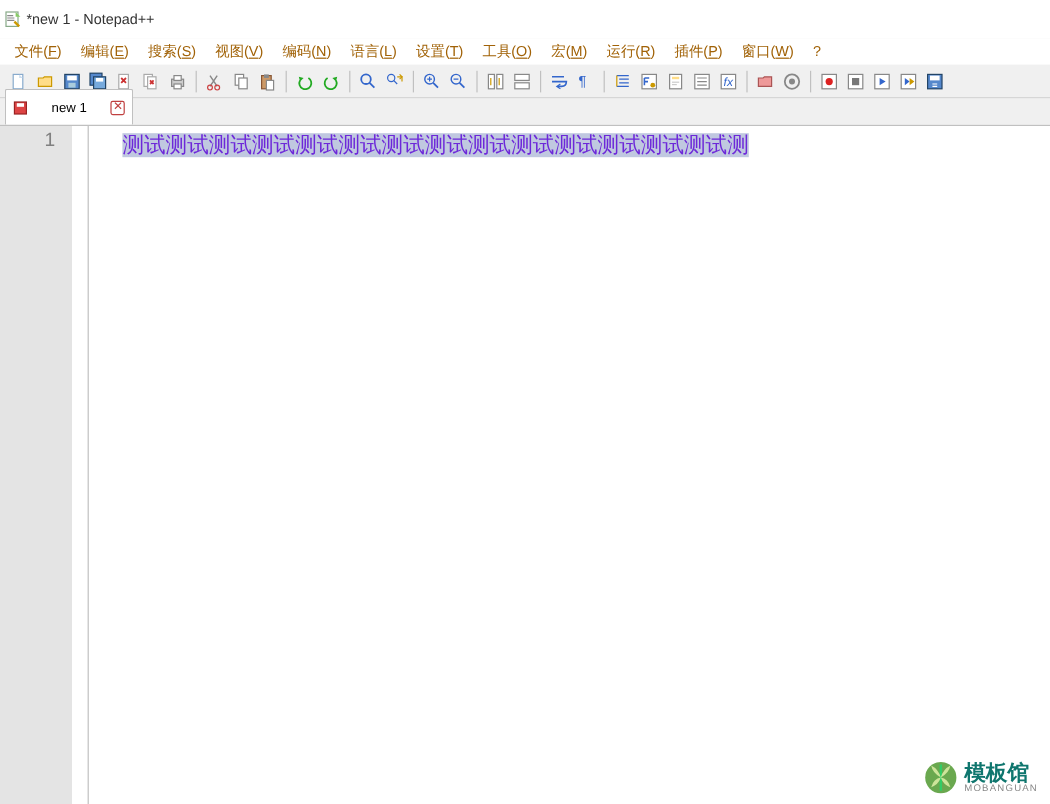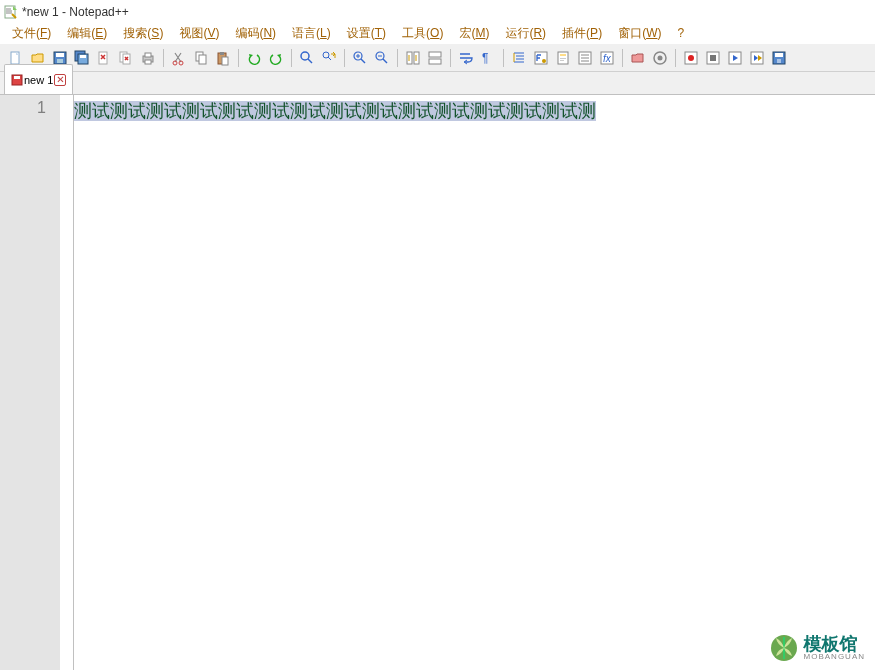--- a/index.html
+++ b/index.html
@@ -1,34 +1,34 @@
 <!DOCTYPE html>
 <html><head>
 <meta charset="utf-8">
 <style>
 *{margin:0;padding:0;box-sizing:border-box;font-family:"Microsoft YaHei","SimSun",Tahoma,sans-serif;}
 body{width:875px;height:670px;background:#f0f0f0;display:flex;flex-direction:column;overflow:hidden;position:relative;}
-.titlebar{height:22px;background:#fff;display:flex;align-items:flex-start;padding:5px 4px;font-size:12px;color:#333;gap:4px;}
+.titlebar{height:22px;background:#fff;display:flex;align-items:center;padding:16px 4px;font-size:12px;color:#333;gap:4px;}
 .titlebar .app-ico{width:14px;height:14px;display:inline-flex;align-items:center;justify-content:center;}
 .menubar{height:22px;background:#fff;display:flex;align-items:center;padding:0 4px;font-size:12px;color:#a16207;}
 .menubar .menu-item{padding:2px 8px;cursor:default;}
 .menubar .menu-item u{text-decoration:underline;}
 .toolbar{height:28px;background:#f0f0f0;display:flex;align-items:center;padding:2px 6px;gap:2px;border-bottom:1px solid #d0d0d0;}
 .tool-btn{width:20px;height:20px;display:inline-flex;align-items:center;justify-content:center;cursor:pointer;border:1px solid transparent;}
 .tool-sep{width:1px;height:18px;background:#c0c0c0;margin:0 3px;}
 .tabbar{height:22px;background:#f0f0f0;display:flex;align-items:flex-end;padding:0 4px;}
-.tab{display:flex;align-items:center;gap:1px;padding:2px 6px;background:#f5f5f5;border:1px solid #c0c0c0;border-bottom:none;font-size:11px;height:30px;border-radius:2px 2px 0 0;}
+.tab{display:flex;align-items:center;gap:20px;padding:2px 6px;background:#f5f5f5;border:1px solid #c0c0c0;border-bottom:none;font-size:11px;height:30px;border-radius:2px 2px 0 0;}
 .tab.active{background:#fff;}
 .tab .tab-ico{width:12px;height:12px;display:inline-block;}
 .tab .tab-close{width:12px;height:12px;display:inline-flex;align-items:center;justify-content:center;color:#c04040;font-size:10px;border:1px solid #c04040;border-radius:2px;line-height:1;}
 .editor-area{flex:1;display:flex;background:#fff;position:relative;overflow:hidden;border-top:1px solid #c0c0c0;}
 .gutter{width:60px;background:#e4e4e4;color:#808080;font-family:Consolas,monospace;font-size:16px;text-align:right;padding:4px 14px 0 0;}
 .fold-margin{width:14px;background:#fff;border-right:1px solid #c0c0c0;}
 .text-view{flex:1;font-family:"SimSun",serif;font-size:18px;padding:4px 0 0 0;white-space:nowrap;overflow:hidden;}
-.line1{color:#14532d;letter-spacing:0;}
+.line1{color:#6d28d9;letter-spacing:0;margin-left:28px;}
 .line1 .sel{background:#c0c8e0;}
 svg{display:block;}
 .watermark{position:absolute;right:10px;bottom:8px;display:flex;align-items:center;gap:6px;}
 .watermark .wm-text{display:flex;flex-direction:column;line-height:1;}
 .watermark .wm-cn{font-size:18px;font-weight:bold;color:#0f766e;}
 .watermark .wm-en{font-size:8px;color:#888;letter-spacing:1px;text-align:center;}
 </style>
 </head>
 <body>
 

